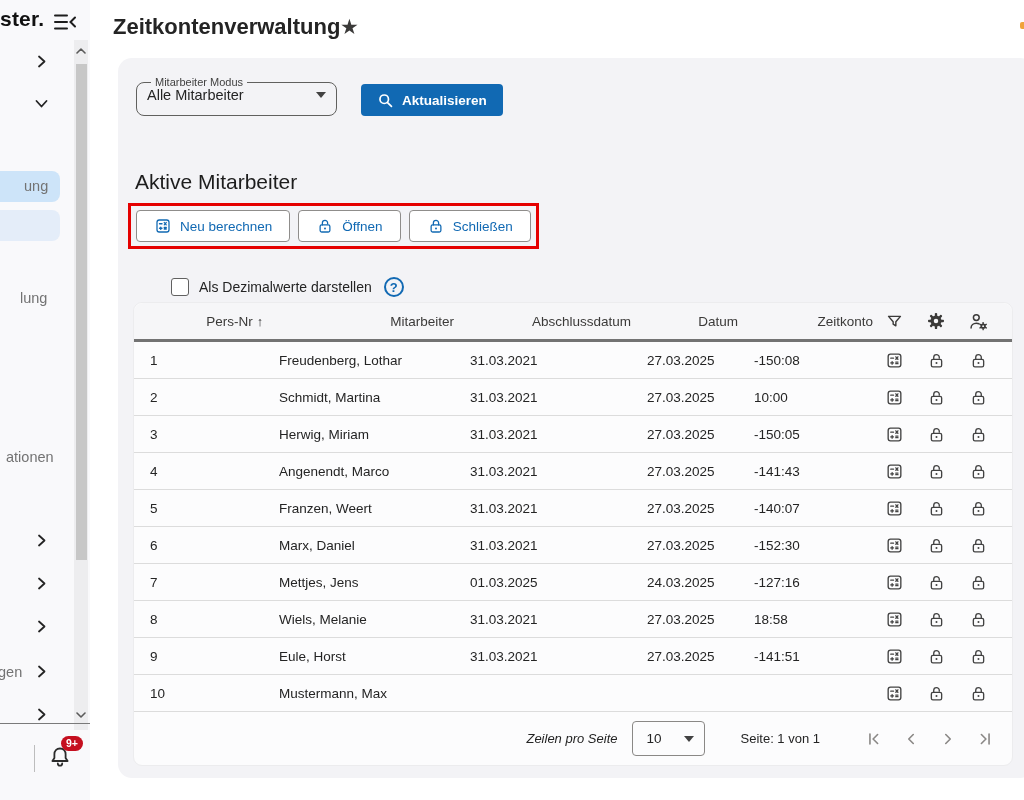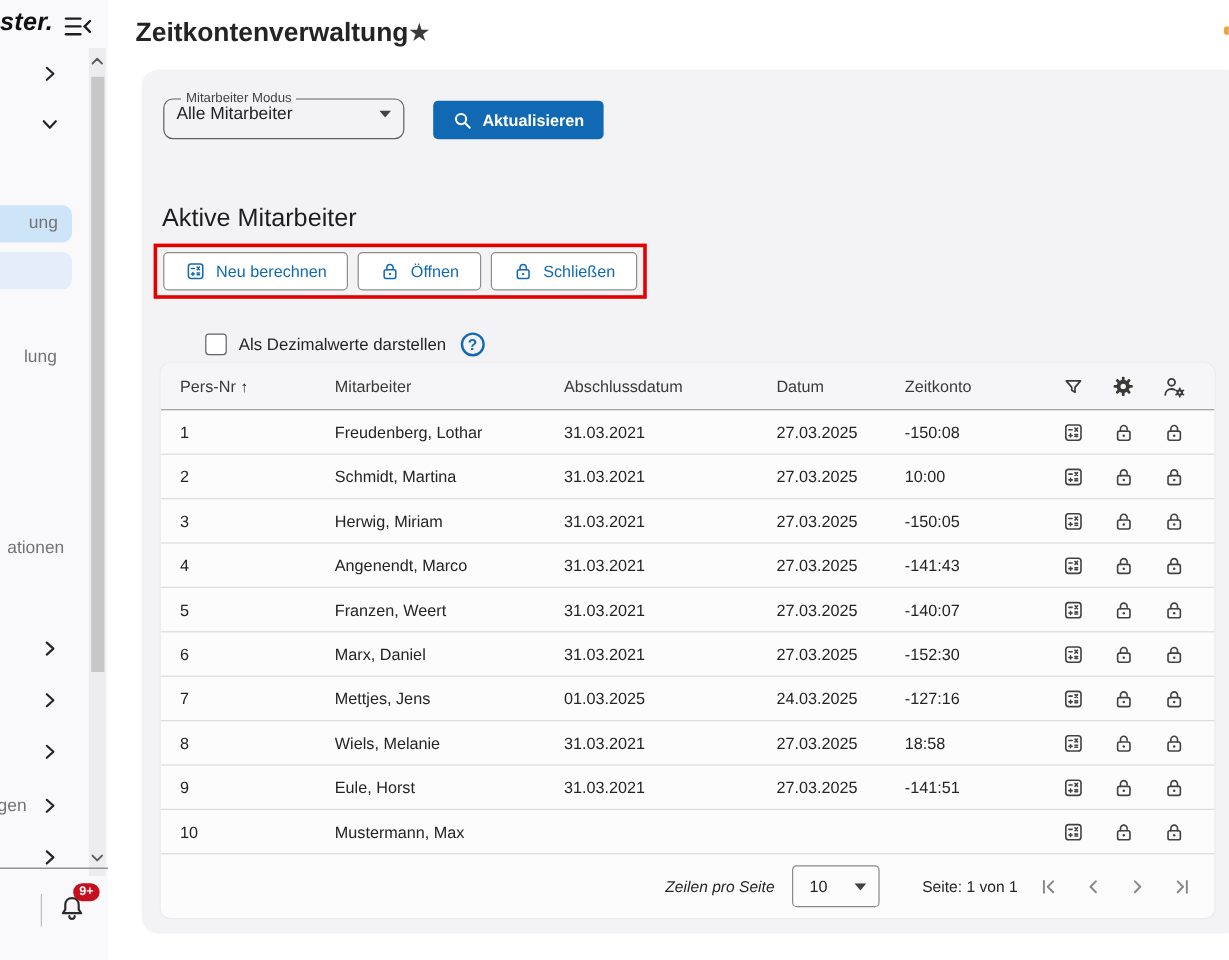--- a/index.html
+++ b/index.html
@@ -1,21 +1,21 @@
 <!DOCTYPE html>
 <html><head>
 <meta charset="utf-8">
 <style>
   * { margin:0; padding:0; box-sizing:border-box; }
   html,body { width:1024px; height:800px; overflow:hidden; background:#fff;
     font-family:"Liberation Sans", sans-serif; color:#242424; }
 
   
   .sidebar { position:absolute; left:0; top:0; width:90px; height:800px; background:#f9f9fb; }
-  .logo { position:absolute; left:0; top:7px; font-size:21px; font-weight:700; color:#111; letter-spacing:.2px;font-style:italic; }
+  .logo { position:absolute; left:0; top:7px; font-size:21px; font-weight:700; color:#111; letter-spacing:.2px; }
   .collapse { position:absolute; left:53px; top:11px; width:24px; height:22px; cursor:pointer; }
   .s-chev { position:absolute; left:35px; width:14px; height:14px; }
   .pill { position:absolute; left:0; width:60px; height:31px; border-radius:0 8px 8px 0; }
   .pill.sel { background:#cde4f9; }
   .pill.lt  { background:#e4edf9; }
   .navfrag { position:absolute; font-size:14.5px; color:#737373; white-space:nowrap; }
   .scroll-track { position:absolute; left:74px; top:40px; width:14px; height:690px; background:#ededef; }
   .scroll-thumb { position:absolute; left:1.5px; top:24px; width:11px; height:496px; background:#c7c7c7; }
   .scroll-arrow { position:absolute; left:0; width:14px; height:14px; display:flex; align-items:center; justify-content:center; }
   .side-divider { position:absolute; left:0; top:723px; width:90px; height:1px; background:#7a7a7a; }
@@ -52,33 +52,33 @@
   .chkrow { position:absolute; left:21px; top:219px; display:flex; align-items:center; gap:10px;margin-left:32px; }
   .checkbox { width:18px; height:18px; border:1px solid #616161; border-radius:3px; background:#fff; cursor:pointer; }
   .chklabel { font-size:14px; }
   .help { width:20px; height:20px; border:2px solid #1169b3; border-radius:50%; color:#1169b3;
     font-size:13px; font-weight:700; display:flex; align-items:center; justify-content:center; margin-left:2px; cursor:pointer; }
 
   
   .panel { position:absolute; left:15px; top:244px; width:880px; height:464px; background:#fcfcfd;
     border:1px solid #ececee; border-radius:9px; }
   .trow { display:grid; grid-template-columns:129px 191px 177px 107px 135px 42px 42px 42px; align-items:center; }
-  .thead { height:39px; background:#f6f6f8; border-bottom:1px solid #737373; border-radius:9px 9px 0 0;
-    font-size:13.5px; color:#3b3a39; }
+  .thead { height:39px; background:#f6f6f8; border-bottom:3px solid #737373; border-radius:9px 9px 0 0;
+    font-size:13.5px; color:#3b3a39;text-align:right; }
   .thead .cell { cursor:pointer; }
   .cell { padding-left:16px; white-space:nowrap; }
   .cell.icon { padding:0; display:flex; justify-content:center; cursor:pointer; }
   .sort-arrow { font-size:12.5px; margin-left:4px; color:#1d1d1d; }
   .tbody .trow { height:37px; border-bottom:1px solid #dcdcdc; font-size:13.5px; background:transparent; }
   .tfoot { height:53px; display:flex; align-items:center; justify-content:flex-end; padding-right:16px; font-size:13px; }
   .rpp-label { margin-right:14px;font-style:italic; }
   .rpp-select { width:73px; height:35px; border:1px solid #8a8886; border-radius:4px; background:transparent;
     display:flex; align-items:center; justify-content:space-between; padding:0 10px 0 14px;
     font-size:13.5px; cursor:pointer; margin-right:36px; }
-  .page-info { }
+  .page-info { margin-right:28px; }
   .nav-btn { width:22px; height:22px; display:flex; align-items:center; justify-content:center;
     margin-left:15px; cursor:default; }
 
   svg { display:block; }
 </style>
 </head>
 <body>
 
 <div class="sidebar">
   <div class="logo">ster.</div>

